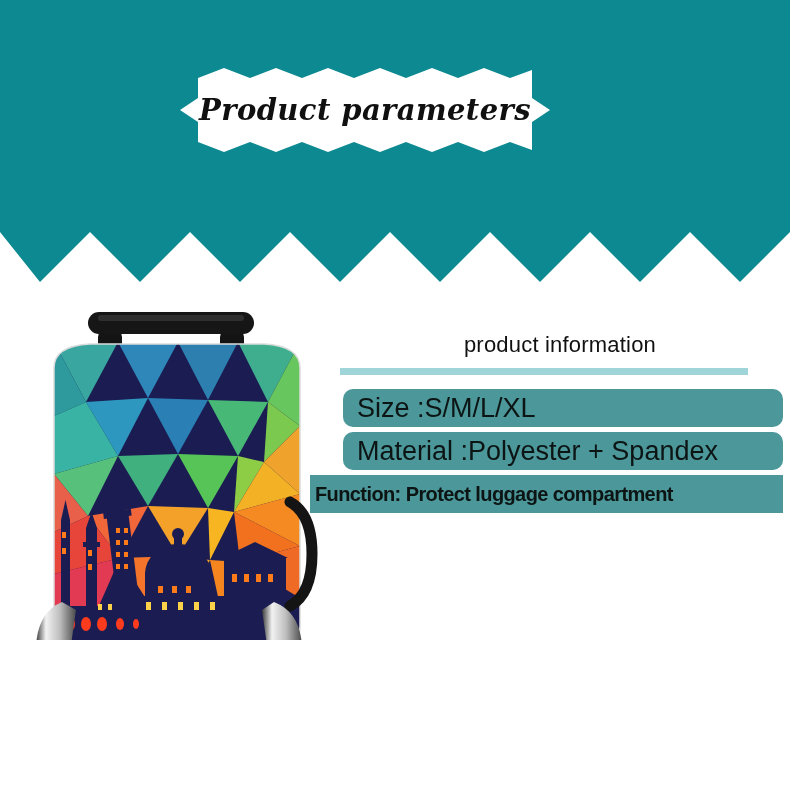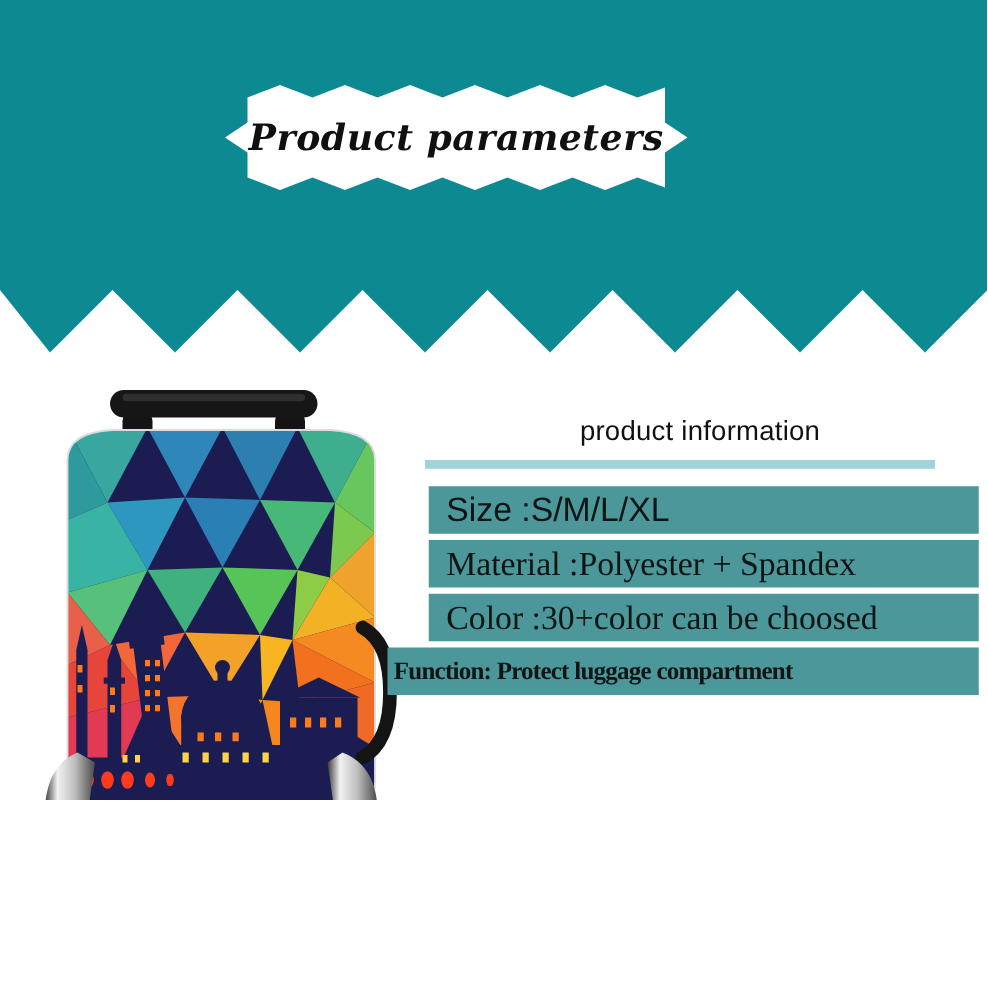--- a/index.html
+++ b/index.html
@@ -22,22 +22,22 @@
   .info{position:absolute;left:305px;top:325px;width:480px;}
   .info-title{text-align:center;font-size:22px;color:#111;
      font-family:"Liberation Sans",sans-serif;font-weight:400;
      letter-spacing:.2px;line-height:40px;padding-left:30px;}
   .title-rule{margin:3px 0 0 35px;width:408px;height:7px;background:#9fd4d8;}
 
   .rows{margin-top:14px;position:relative;}
   .row{background:#4b9799;color:#0c1414;font-size:27px;line-height:38px;
        height:38px;display:flex;align-items:center;
        font-family:"Liberation Sans",sans-serif;}
-  .row + .row{margin-top:5px;font-family:Liberation Serif, serif;}
-  .r-indent{margin-left:38px;width:440px;padding-left:14px;box-sizing:border-box;}
+  .row + .row{margin-top:5px;}
+  .r-indent{margin-left:38px;width:440px;padding-left:14px;box-sizing:border-box;border-radius:10px;}
   .r-wide{margin-left:5px;width:473px;padding-left:5px;box-sizing:border-box;
           font-size:20px;font-weight:700;letter-spacing:-.6px;}
 
   
   .case{position:absolute;left:28px;top:306px;width:300px;height:410px;}
   .case svg{display:block;width:300px;height:410px;}
 </style>
 </head>
 <body>
 
@@ -258,18 +258,17 @@
     </svg>
   </div>
 
   <div class="info">
     <div class="info-title">product information</div>
     <div class="title-rule"></div>
 
     <div class="rows">
       <div class="row r-indent">Size :S/M/L/XL</div>
       <div class="row r-indent">Material :Polyester + Spandex</div>
-      <div class="row r-indent">Color :30+color can be choosed</div>
       <div class="row r-wide">Function: Protect luggage compartment</div>
     </div>
   </div>
 
 </div>
 
 </body></html>

